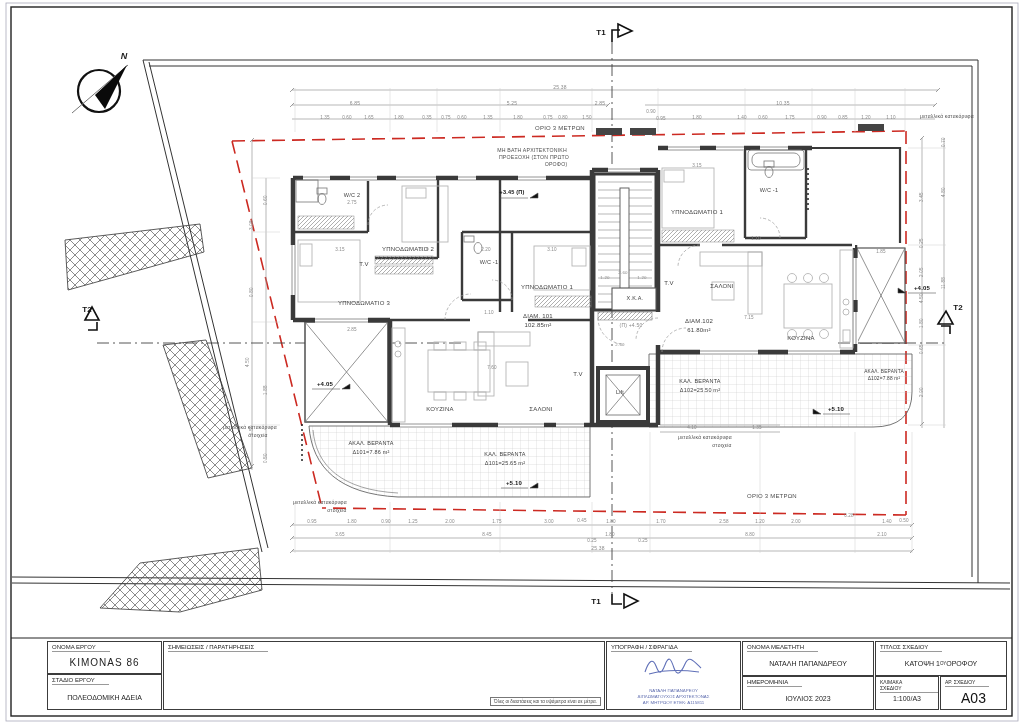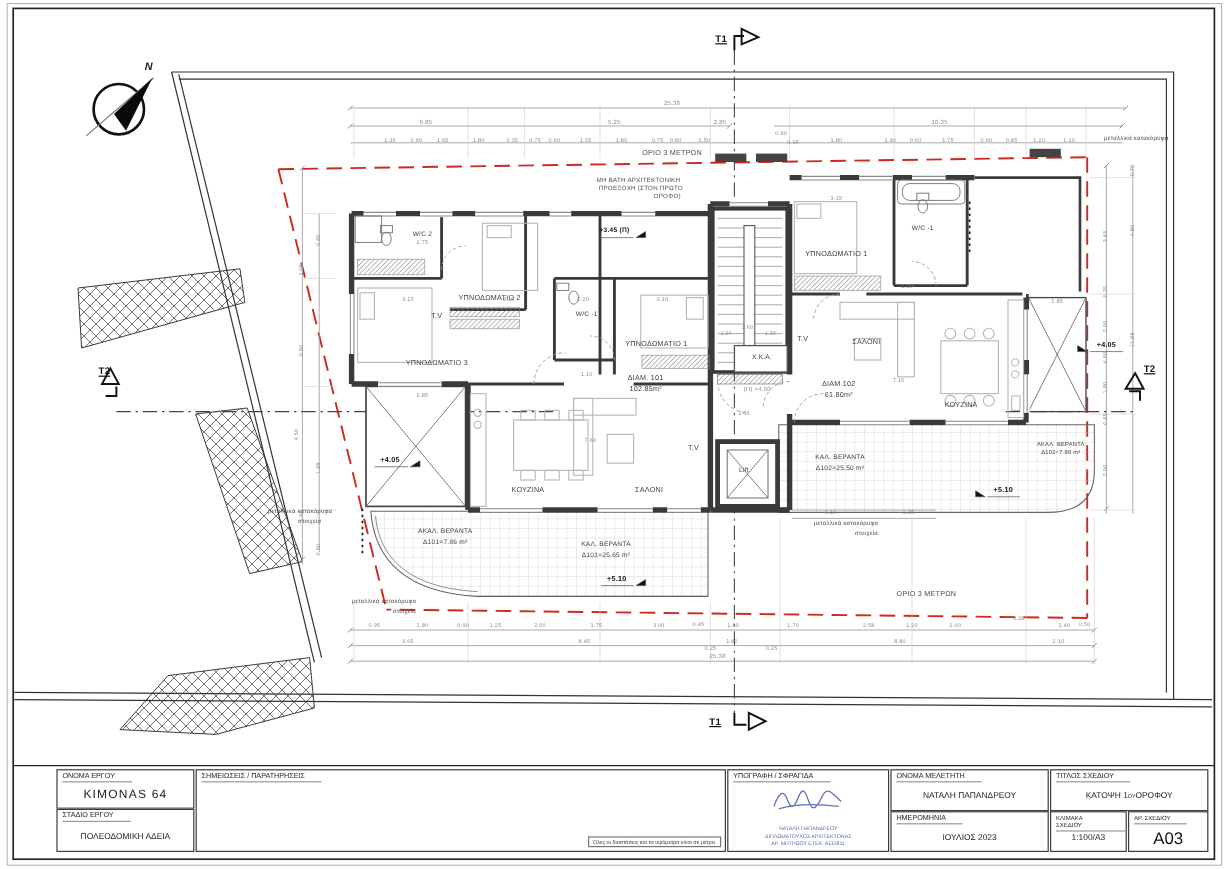--- a/index.html
+++ b/index.html
@@ -5,21 +5,21 @@
   html,body{margin:0;padding:0;background:#fff;}
   #sheet{position:relative;width:1024px;height:724px;background:#fff;overflow:hidden;
          font-family:"Liberation Sans",sans-serif;}
   #plan-svg{position:absolute;left:0;top:0;}
   #plan-texts{position:absolute;left:0;top:0;width:1024px;height:724px;pointer-events:none;}
   #plan-texts span{position:absolute;transform:translate(-50%,-50%);white-space:nowrap;line-height:1;letter-spacing:.2px;}
   .room{color:#3f3f3f;}
   .dim{color:#8a8a8a;}
   .lvl{color:#111;font-weight:700;}
   .note{color:#4f4f4f;}
-  .mark{color:#111;font-weight:700;text-decoration:underline;}
+  .mark{color:#111;font-weight:700;}
   .north{font-style:italic;font-weight:600;color:#222;}
   
   .tb{position:absolute;border:1px solid #3c3c3c;background:#fff;color:#333;}
   .tb .lbl{position:absolute;top:2px;left:4px;font-size:6px;color:#1e1e1e;border-bottom:1px solid #9a9a9a;padding:0 14px 1px 0;}
   .tb .val{position:absolute;left:0;right:0;bottom:0;top:10px;display:flex;align-items:center;justify-content:center;text-align:center;}
   .v-big{font-size:10px;letter-spacing:1px;color:#222;}
   .v-med{font-size:7px;color:#222;}
   .v-num{font-size:14px;color:#111;}
   .sup{font-size:4.5px;vertical-align:super;}
   .footnote{position:absolute;right:3px;bottom:3px;font-size:4.6px;border:0.5px solid #777;padding:1px 3px;color:#444;}
@@ -400,21 +400,21 @@
       <span class="dim" style="left: 922px; top: 349px; font-size: 4.6px; transform: translate(-50%, -50%) rotate(-90deg);">0.65</span>
       <span class="dim" style="left: 922px; top: 392px; font-size: 4.6px; transform: translate(-50%, -50%) rotate(-90deg);">2.90</span>
       <span class="dim" style="left: 944px; top: 142px; font-size: 4.6px; transform: translate(-50%, -50%) rotate(-90deg);">0.70</span>
       <span class="dim" style="left: 944px; top: 192px; font-size: 4.6px; transform: translate(-50%, -50%) rotate(-90deg);">4.80</span>
       <span class="dim" style="left: 944px; top: 283px; font-size: 4.6px; transform: translate(-50%, -50%) rotate(-90deg);">11.88</span>
     </div>
 
 <div>
   <div class="tb" style="left:47px;top:641px;width:113px;height:31px;">
     <span class="lbl">ΟΝΟΜΑ ΕΡΓΟΥ</span>
-    <div class="val v-big">KIMONAS 64</div>
+    <div class="val v-big">KIMONAS 86</div>
   </div>
   <div class="tb" style="left:47px;top:674px;width:113px;height:34px;">
     <span class="lbl">ΣΤΑΔΙΟ ΕΡΓΟΥ</span>
     <div class="val v-med">ΠΟΛΕΟΔΟΜΙΚΗ ΑΔΕΙΑ</div>
   </div>
   <div class="tb" style="left:163px;top:641px;width:440px;height:67px;">
     <span class="lbl">ΣΗΜΕΙΩΣΕΙΣ / ΠΑΡΑΤΗΡΗΣΕΙΣ</span>
     <span class="footnote">Όλες οι διαστάσεις και τα υψόμετρα είναι σε μέτρα.</span>
   </div>
   <div class="tb" style="left:606px;top:641px;width:133px;height:67px;">

